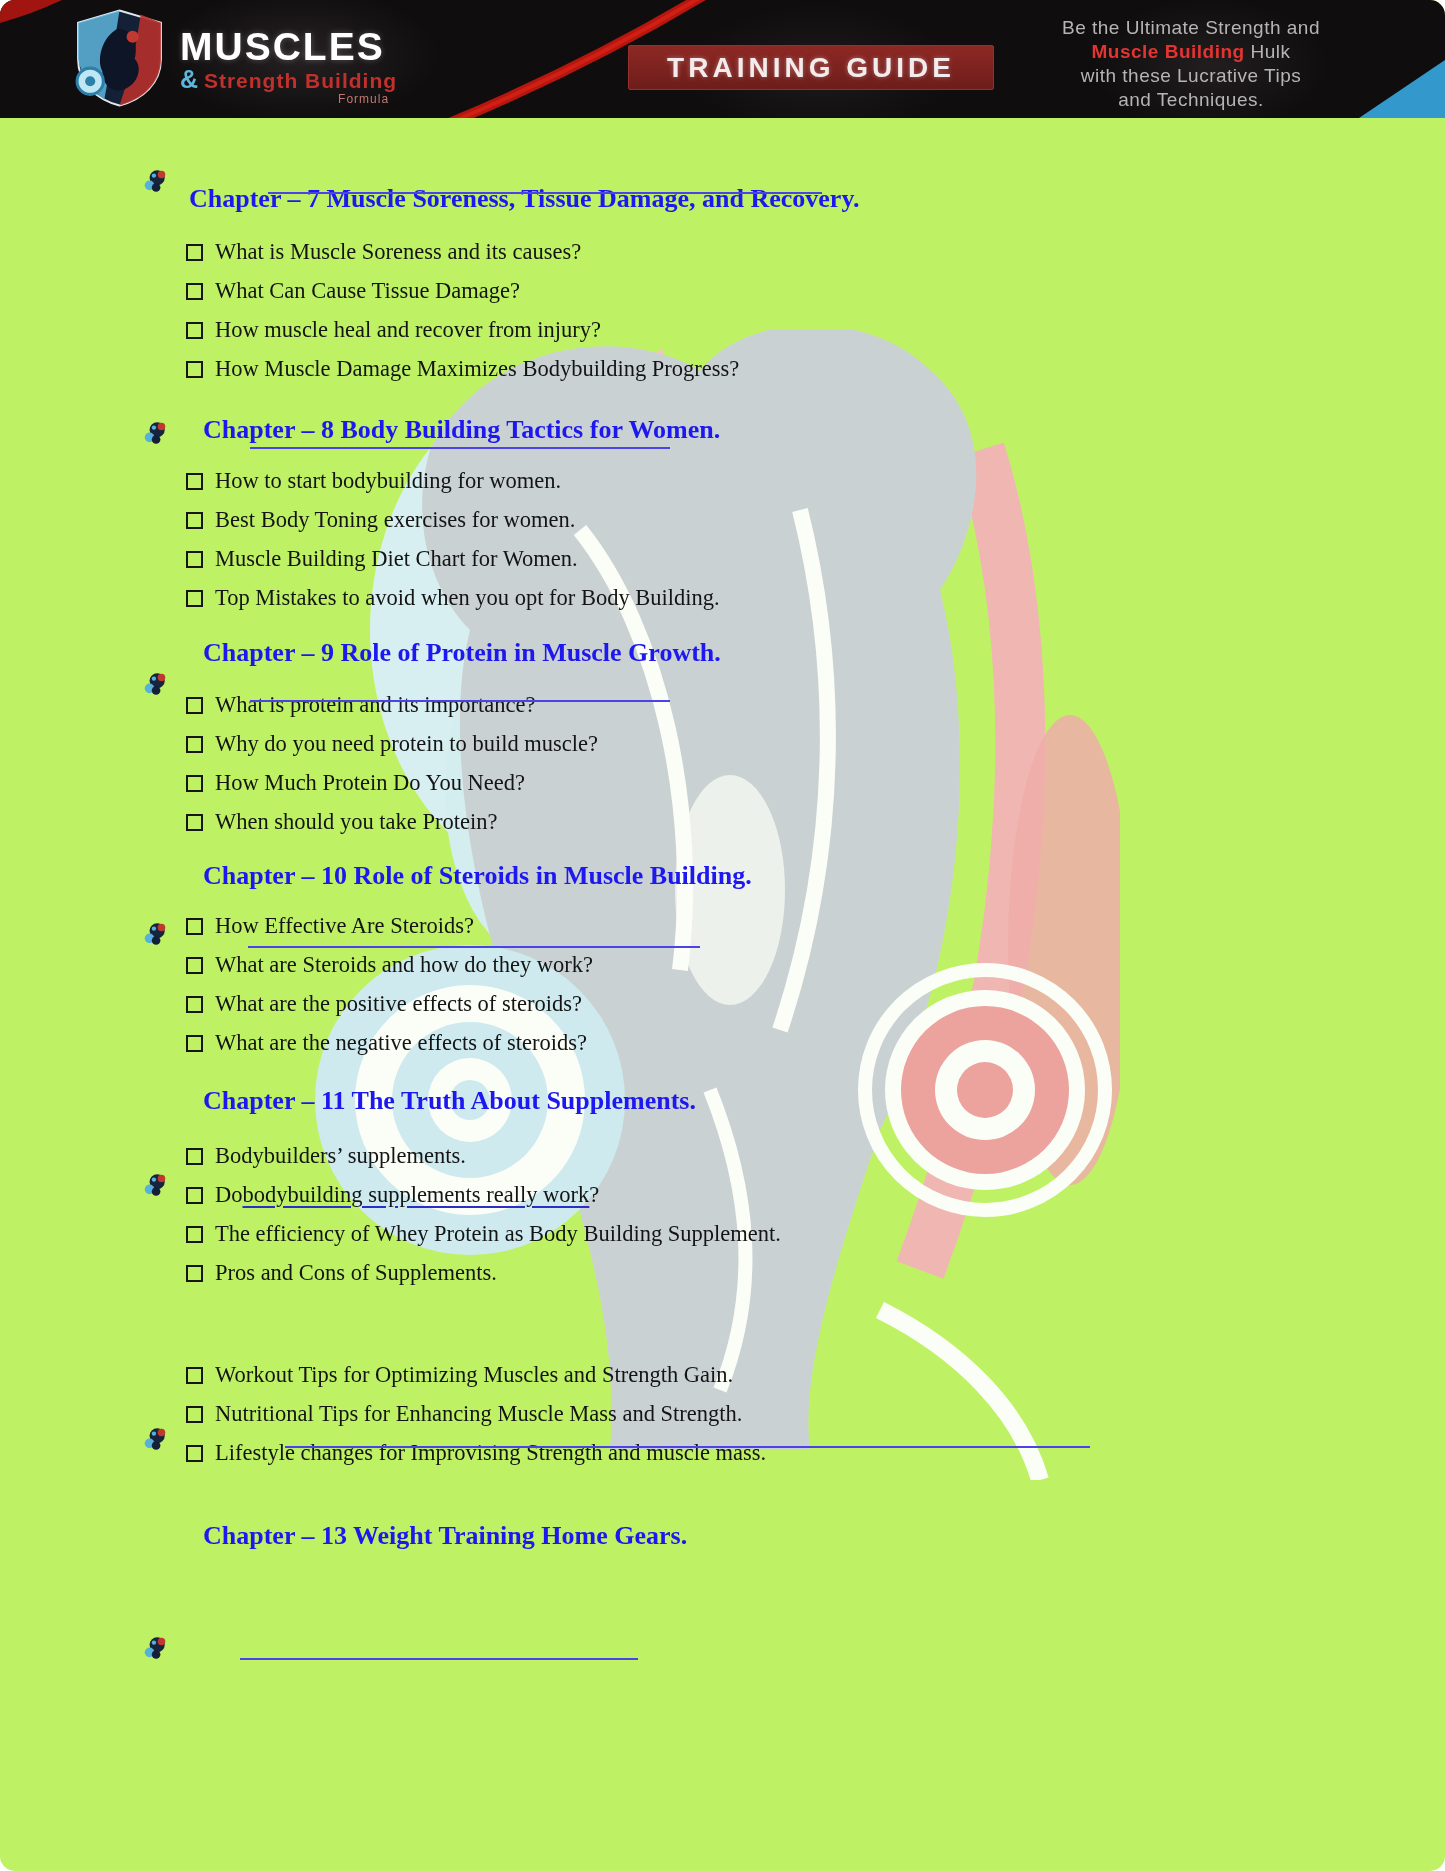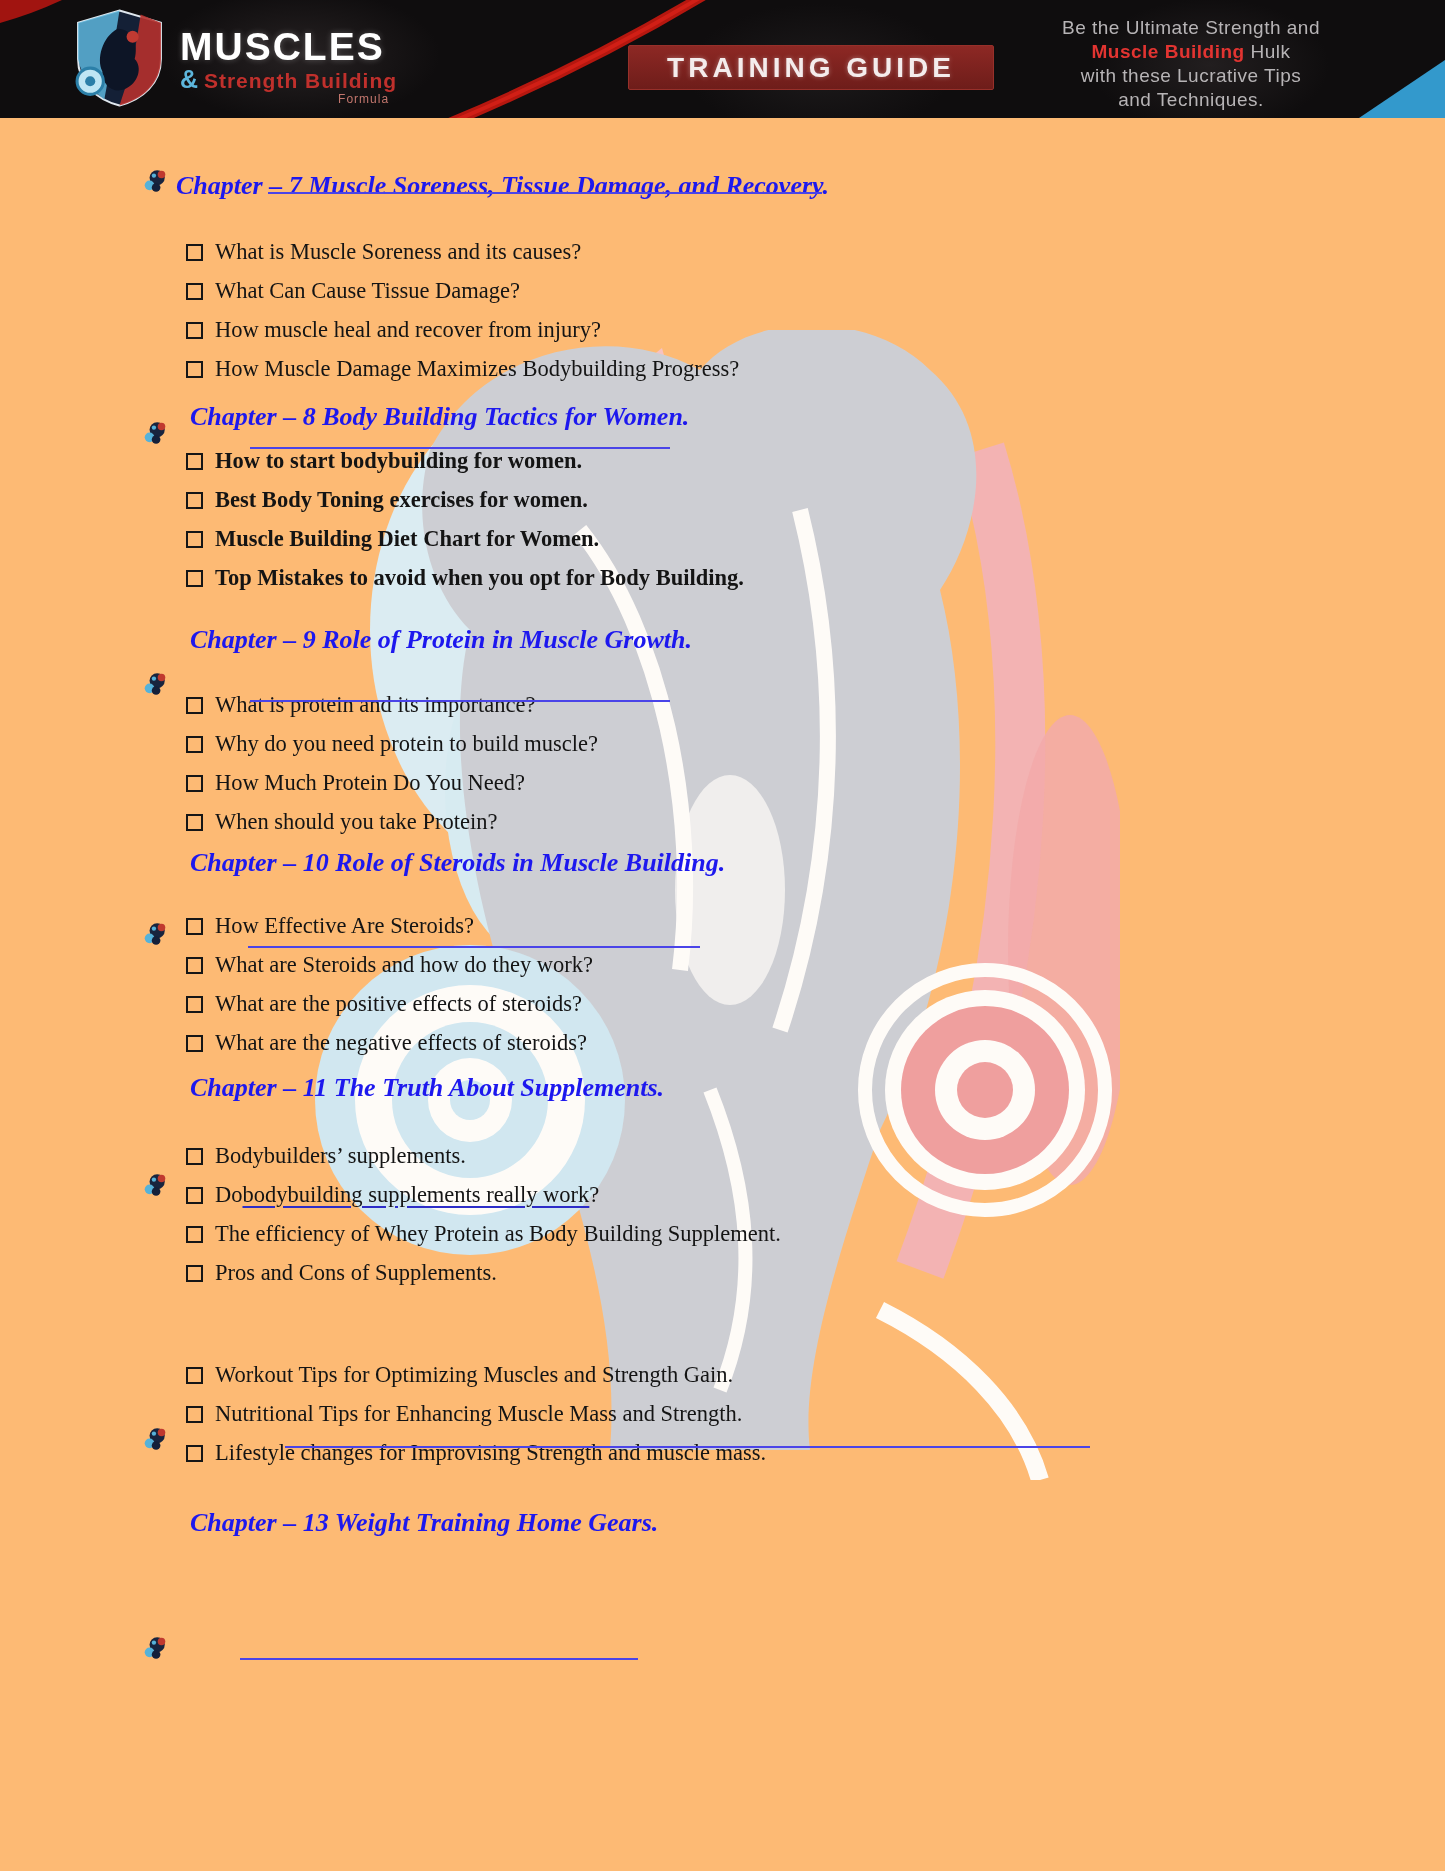--- a/index.html
+++ b/index.html
@@ -1,20 +1,21 @@
 <!DOCTYPE html>
 <html><head>
 <meta charset="utf-8">
 <style>
   * { box-sizing: border-box; }
   body { margin: 0; background: #ffffff; }
   .page {
     position: relative; width: 1445px; height: 1871px;
-    background: #fdba74; overflow: hidden;
+    background: #bef264; overflow: hidden;
     font-family: "Liberation Serif", "DejaVu Serif", serif;
+    border-radius: 15px;
   }
 
   
   .header {
     position: absolute; left: 0; top: 0; width: 1445px; height: 118px;
     background:
       radial-gradient(ellipse 200px 95px at 300px 55px, #262122 0%, rgba(38,33,34,0) 70%),
       radial-gradient(ellipse 190px 95px at 820px 70px, #1d1a1b 0%, rgba(29,26,27,0) 70%),
       radial-gradient(ellipse 170px 95px at 1210px 65px, #221e1f 0%, rgba(34,30,31,0) 70%),
       #0f0d0e;
@@ -52,23 +53,23 @@
     text-align: center; font-family: "Liberation Sans", sans-serif;
     font-size: 19px; line-height: 24px; color: #b7b4b6; letter-spacing: .5px;
   }
   .tagline .red { color: #e23431; font-weight: bold; }
 
   
   .watermark { position: absolute; left: 280px; top: 330px; z-index: 0; opacity: .95; }
 
   
   .chapter-heading {
-    position: absolute; left: 186px; margin: 4px; z-index: 2;
+    position: absolute; left: 186px; margin: 17px; z-index: 2;
     font-size: 26px; font-weight: bold; line-height: 32px;
-    color: #1d18ee; white-space: nowrap; cursor: pointer; font-style: italic;
+    color: #1d18ee; white-space: nowrap; cursor: pointer;
   }
   .items {
     position: absolute; left: 186px; margin: 0; padding: 0;
     list-style: none; z-index: 2;
   }
   .items li {
     display: flex; align-items: center; height: 39px;
     font-size: 22.5px; color: #141414; white-space: nowrap;
   }
   .checkbox {
@@ -170,21 +171,21 @@
     <li>
         <span class="checkbox"></span>
         <span>How muscle heal and recover from injury?</span>
       </li>
     <li>
         <span class="checkbox"></span>
         <span>How Muscle Damage Maximizes Bodybuilding Progress?</span>
       </li>
   </ul>
 
-  <ul class="items" style="top:441px;font-weight:bold;">
+  <ul class="items" style="top:461px;">
     <li>
         <span class="checkbox"></span>
         <span>How to start bodybuilding for women.</span>
       </li>
     <li>
         <span class="checkbox"></span>
         <span>Best Body Toning exercises for women.</span>
       </li>
     <li>
         <span class="checkbox"></span>

